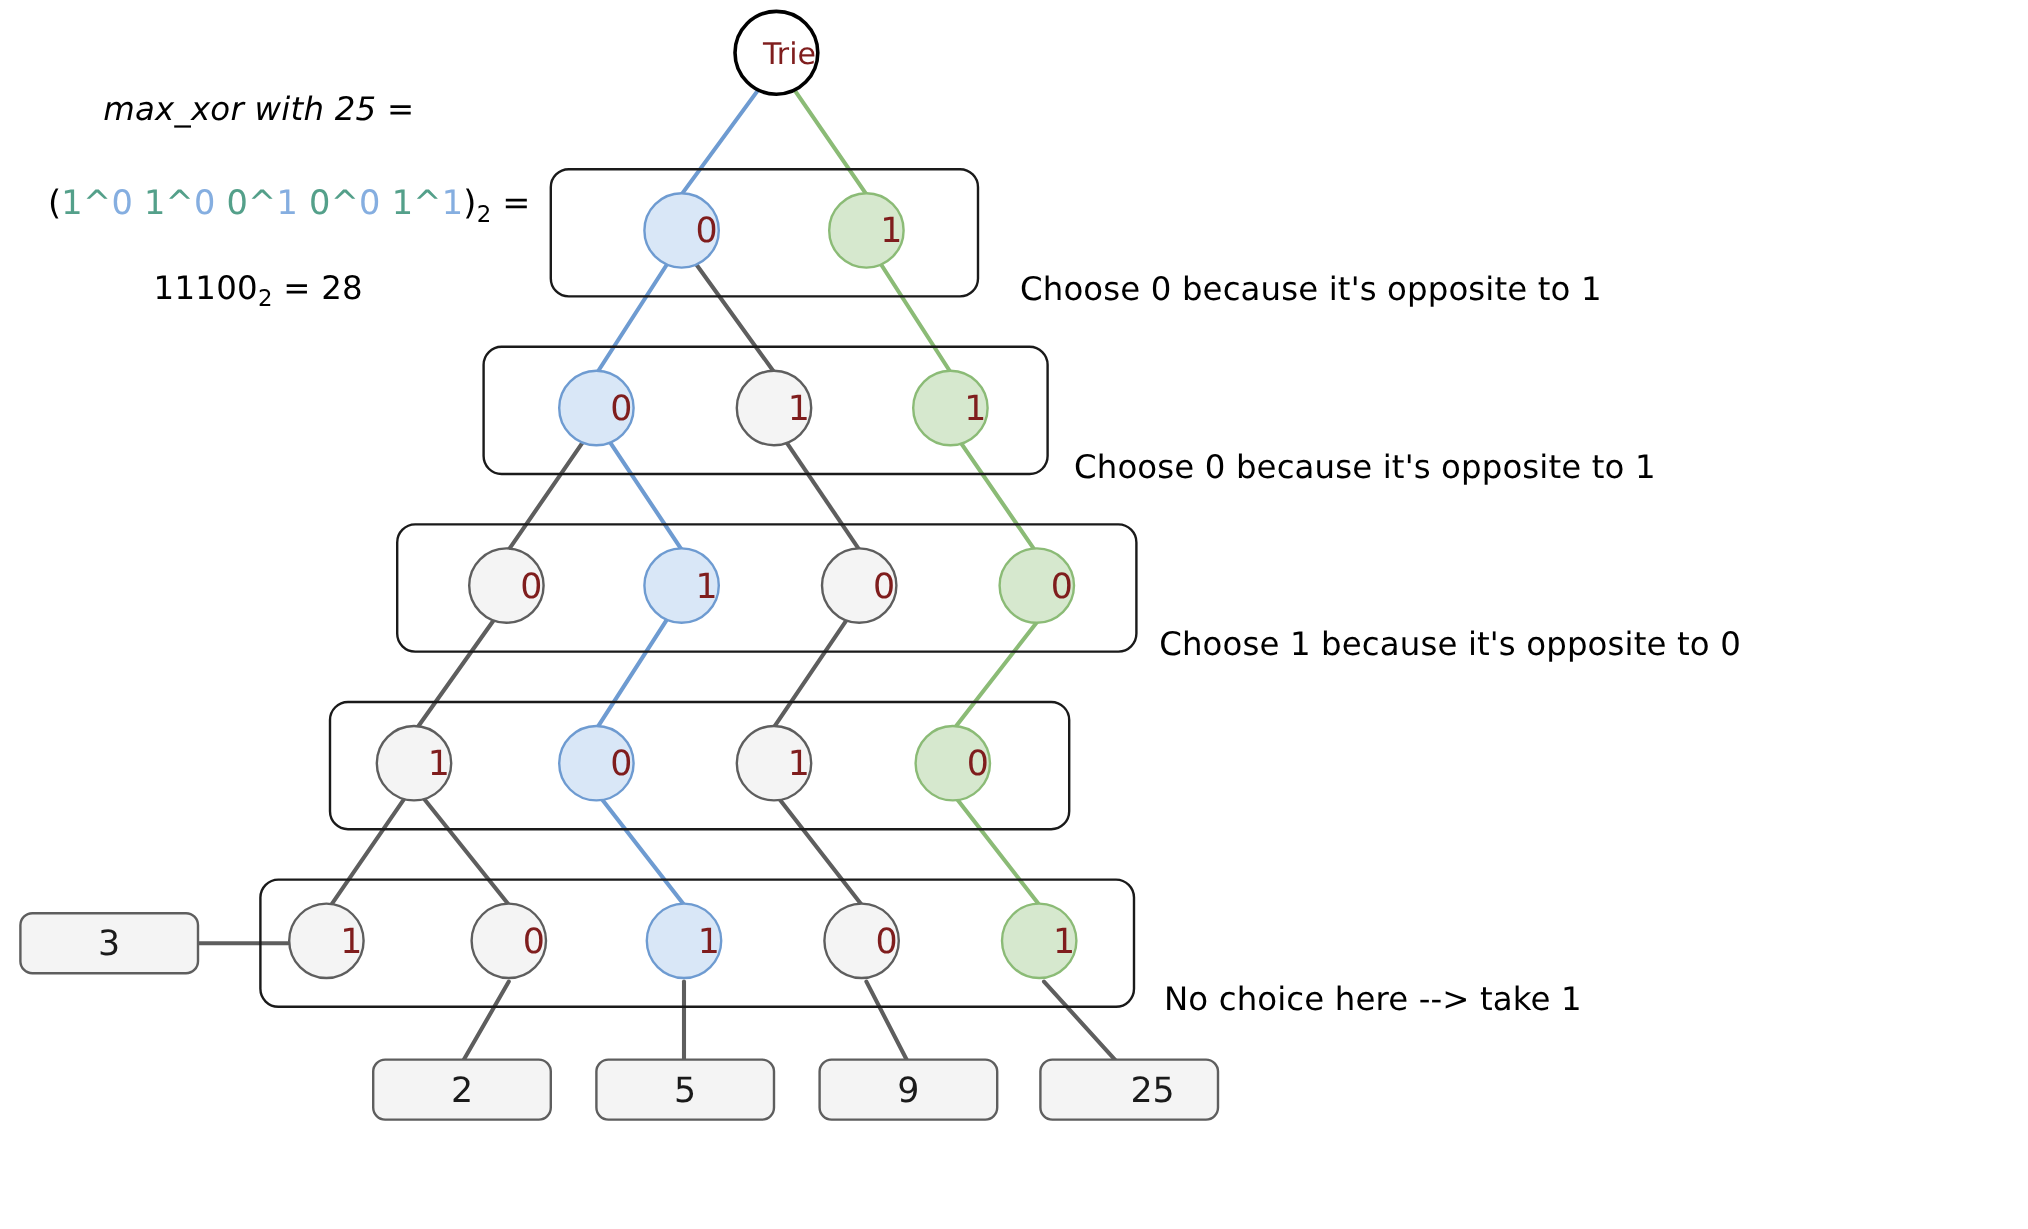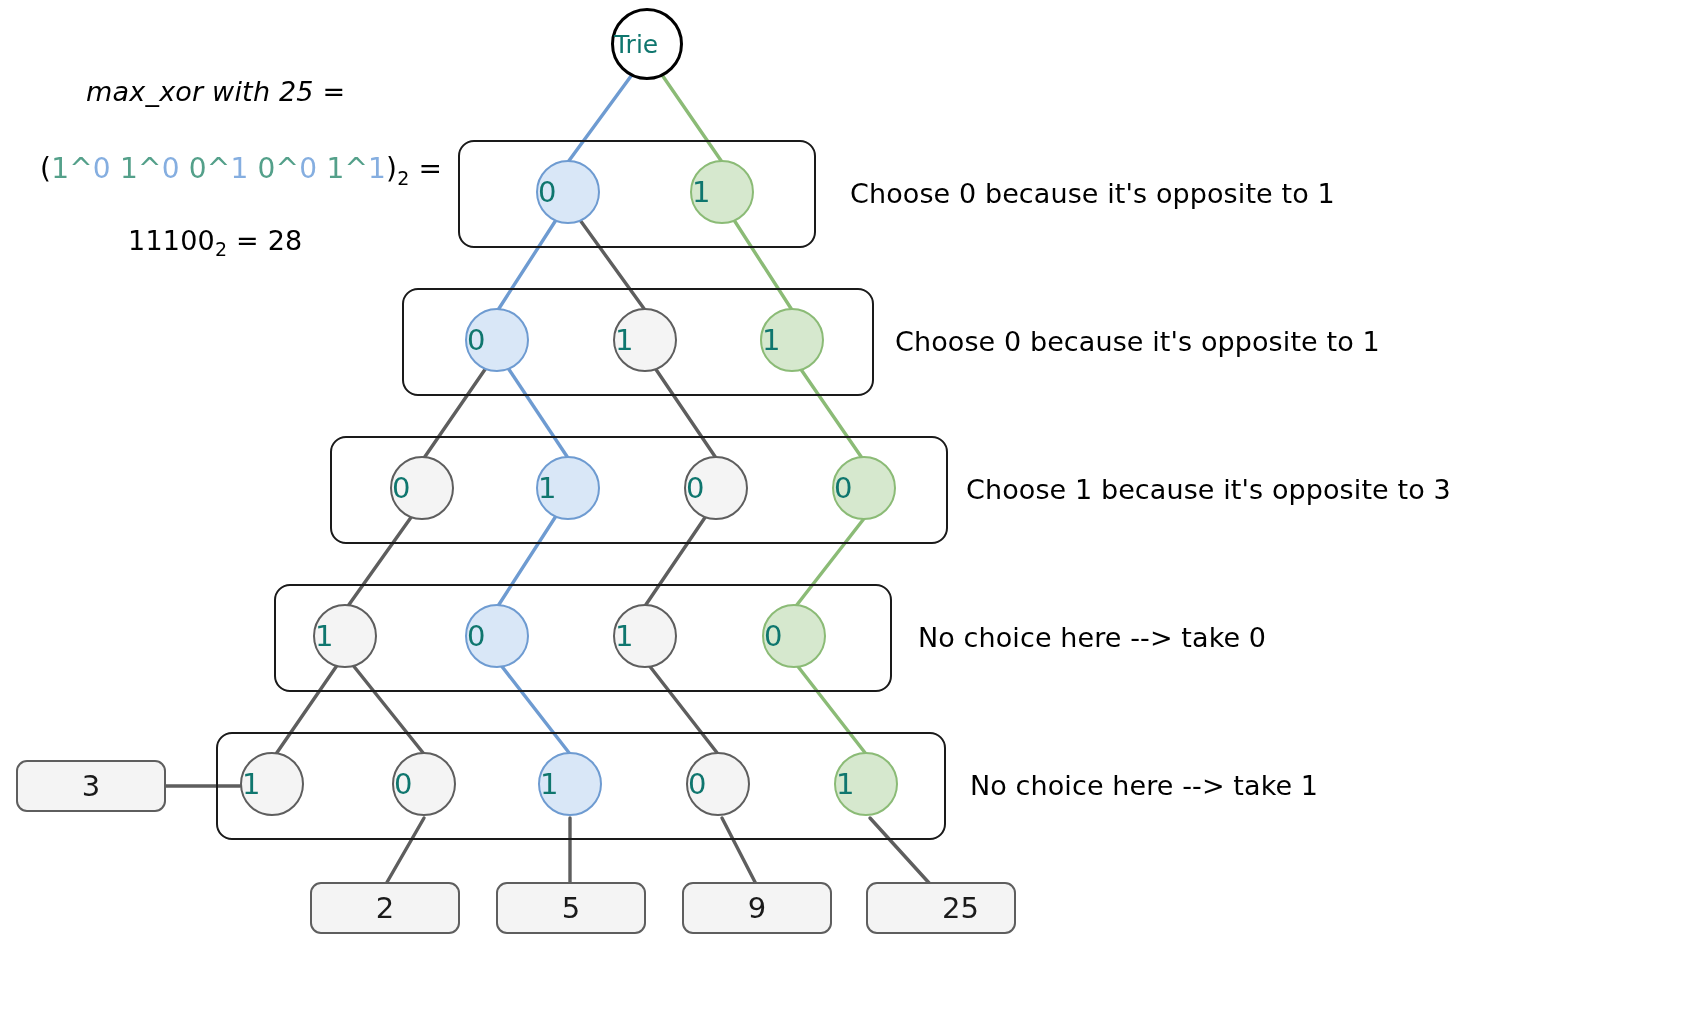--- a/index.html
+++ b/index.html
@@ -17,34 +17,34 @@
   .f-line3{left:128px;top:225px;}
   .g{color:#54a08a;}
   .b{color:#85aee0;}
   .sub{font-size:19px;vertical-align:sub;}
 
   
   .lvlbox{position:absolute;border:2.2px solid #1a1a1a;border-radius:16px;background:transparent;}
 
   
   .node{position:absolute;width:64px;height:64px;border-radius:50%;
-        display:flex;align-items:center;justify-content:flex-start;
-        font-size:29px;color:#0f766e;box-sizing:border-box;}
+        display:flex;align-items:center;justify-content:flex-end;
+        font-size:29px;color:#7f1d1d;box-sizing:border-box;}
   .n-gray{background:#f4f4f4;border:2.6px solid #5e5e5e;}
   .n-blue{background:#d9e7f7;border:2.6px solid #6e9bd1;}
   .n-green{background:#d6e8ce;border:2.6px solid #8bbb76;}
   .n-root{background:#ffffff;border:3px solid #000000;width:72px;height:72px;font-size:25px;}
 
   
   .vbox{position:absolute;background:#f4f4f4;border:2.4px solid #5e5e5e;border-radius:11px;
         display:flex;align-items:center;justify-content:center;
         font-size:29px;color:#1a1a1a;box-sizing:border-box;}
 
   
-  .anno{position:absolute;color:#000;font-size:27px;white-space:nowrap;letter-spacing:.1px;}
+  .anno{position:absolute;color:#000;font-size:27px;white-space:nowrap;letter-spacing:.1px;margin-top:48px;}
 </style>
 </head>
 <body>
 
 <div id="stage">
 
   <svg id="wires" viewBox="0 0 1690 1024">
     <g fill="none" stroke-linecap="round">
 
       <line x1="634" y1="72" x2="568" y2="162" stroke="#6e9bd1" stroke-width="3.4"></line>
@@ -122,36 +122,35 @@
     </div>
   <div class="node n-blue" style="left:536px;top:456px;">
     <span>1</span>
     </div>
   <div class="node n-gray" style="left:684px;top:456px;">
     <span>0</span>
     </div>
   <div class="node n-green" style="left:832px;top:456px;">
     <span>0</span>
     </div>
-  <div class="anno" style="left:966px;top:474px;">Choose 1 because it's opposite to 3</div>
+  <div class="anno" style="left:966px;top:474px;">Choose 1 because it's opposite to 0</div>
 
   <div class="lvlbox" style="left:274px;top:584px;width:614px;height:104px;"></div>
   <div class="node n-gray" style="left:313px;top:604px;">
     <span>1</span>
     </div>
   <div class="node n-blue" style="left:465px;top:604px;">
     <span>0</span>
     </div>
   <div class="node n-gray" style="left:613px;top:604px;">
     <span>1</span>
     </div>
   <div class="node n-green" style="left:762px;top:604px;">
     <span>0</span>
     </div>
-  <div class="anno" style="left:918px;top:622px;">No choice here --&gt; take 0</div>
 
   <div class="lvlbox" style="left:216px;top:732px;width:726px;height:104px;"></div>
   <div class="node n-gray" style="left:240px;top:752px;">
     <span>1</span>
     </div>
   <div class="node n-gray" style="left:392px;top:752px;">
     <span>0</span>
     </div>
   <div class="node n-blue" style="left:538px;top:752px;">
     <span>1</span>

